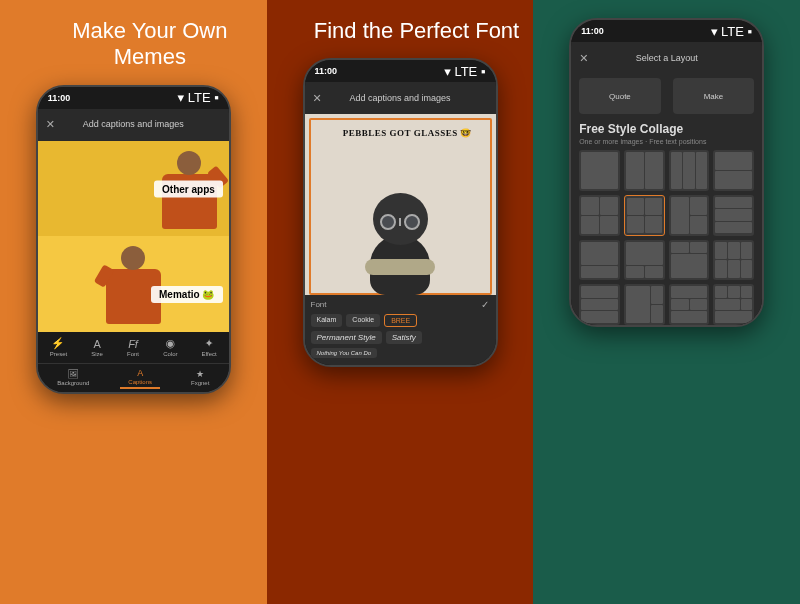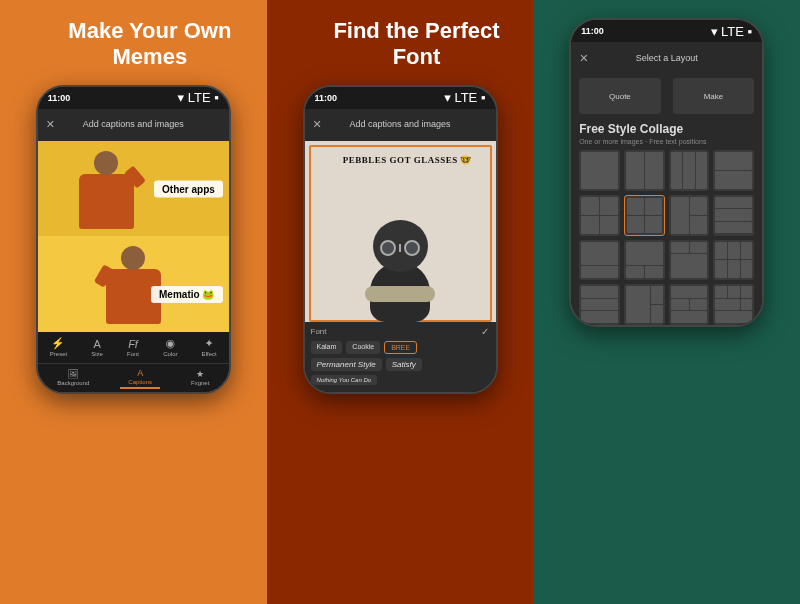--- a/index.html
+++ b/index.html
@@ -19,21 +19,21 @@
       align-items: center;
       padding: 18px 10px 20px;
       position: relative;
     }
     .panel-1 { background: #E07B2A; }
     .panel-2 { background: #8B2800; }
     .panel-3 { background: #1A5C4A; }
 
     .panel-title {
       color: #fff;
-      font-weight: 700;
+      font-weight: 400;
       font-size: 22px;
       text-align: center;
       line-height: 1.2;
       margin-bottom: 14px;
       margin-left: 33px;
     }
 
     
     .phone {
       width: 195px;
@@ -109,21 +109,21 @@
       display: flex;
       flex-direction: column;
       position: relative;
     }
     .meme-top {
       flex: 1;
       position: relative;
       background: #e8b830;
       display: flex;
       align-items: center;
-      justify-content: flex-start;
+      justify-content: flex-end;
       padding-left: 28px;
     }
     .meme-bottom {
       flex: 1;
       position: relative;
       background: #f5c842;
       display: flex;
       align-items: center;
       justify-content: center;
     }

